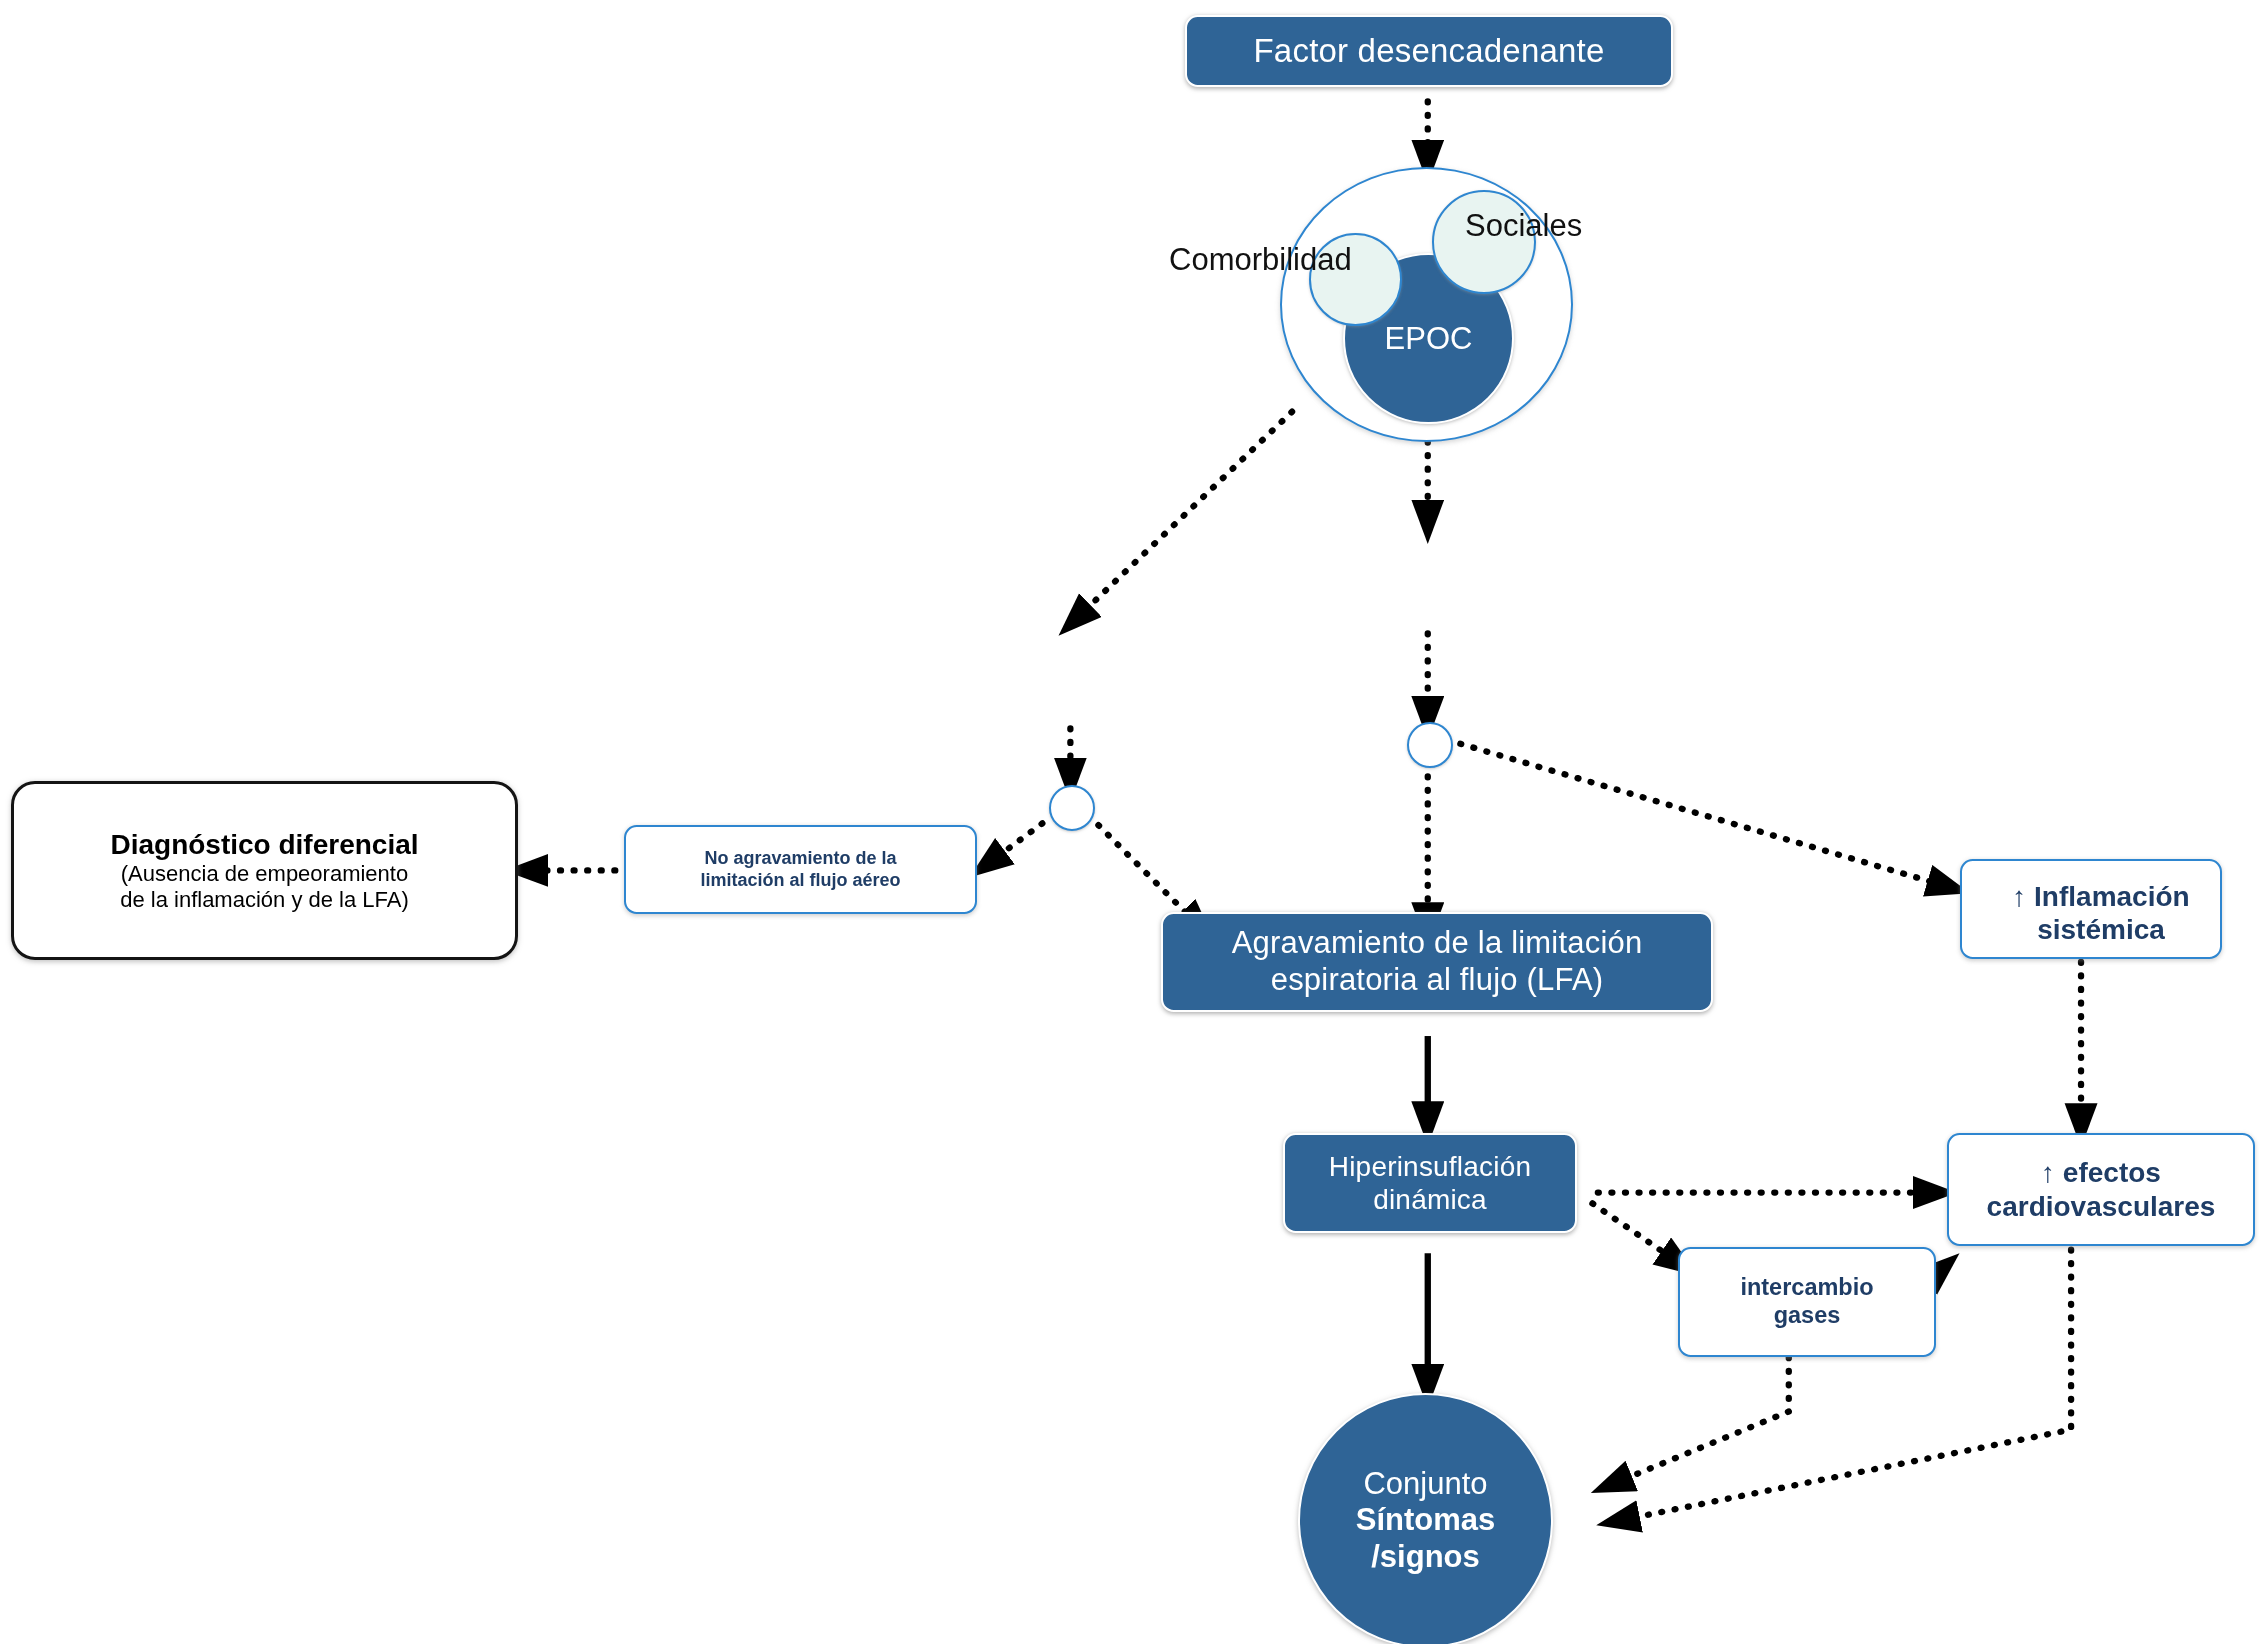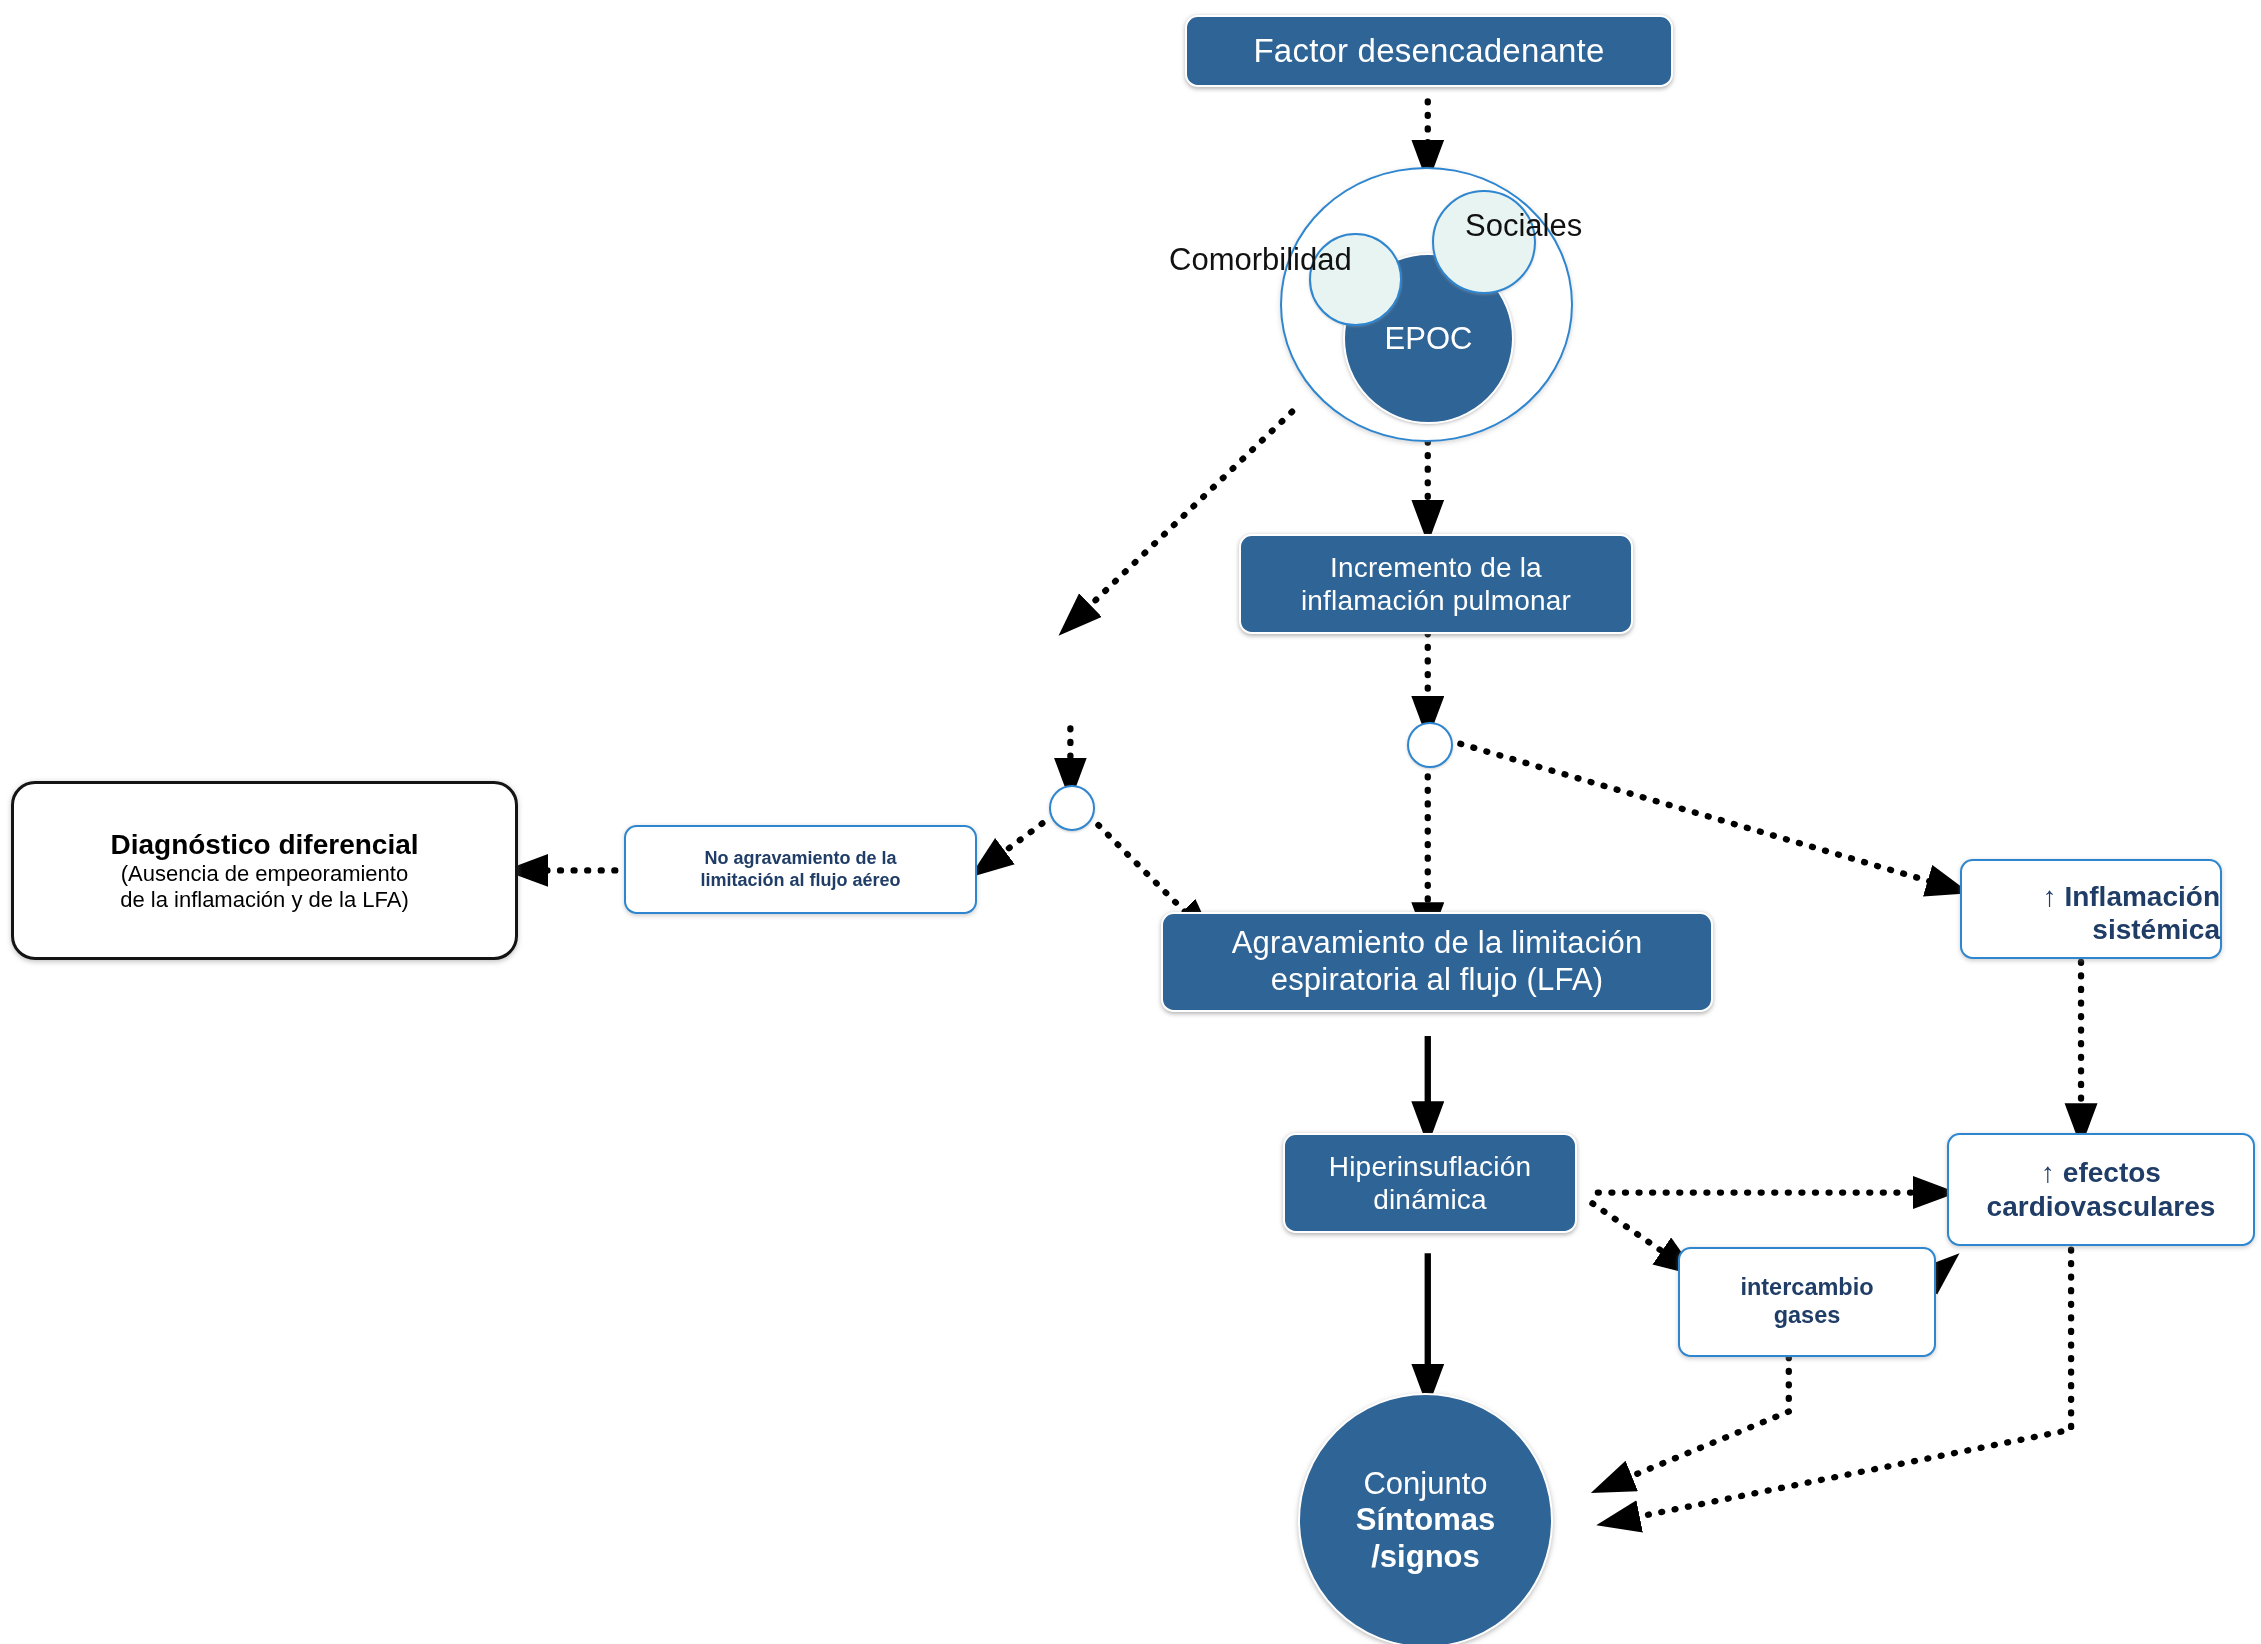--- a/index.html
+++ b/index.html
@@ -110,26 +110,20 @@
 
   <div class="venn-outer" style="left:1280px;top:167px;width:289px;height:271px;"></div>
   <div class="venn-core t34" style="left:1343px;top:253px;width:167px;height:167px;">
     <span>EPOC</span>
   </div>
   <div class="venn-small" style="left:1309px;top:233px;width:89px;height:89px;"></div>
   <div class="venn-small" style="left:1432px;top:190px;width:100px;height:100px;"></div>
   <div class="venn-label t34" style="left:1169px;top:242px;">Comorbilidad</div>
   <div class="venn-label t34" style="left:1465px;top:208px;">Sociales</div>
 
-  <div class="node fill-box t31" style="left:1239px;top:534px;width:394px;height:100px;">
-    <span class="txt">
-      <span>Incremento de la</span><br>
-      <span>inflamación pulmonar</span>
-    </span>
-  </div>
 
 
   <div class="jnode" style="left:1049px;top:785px;width:42px;height:42px;"></div>
   <div class="jnode" style="left:1407px;top:722px;width:42px;height:42px;"></div>
 
   <div class="node out-box t20" style="left:624px;top:825px;width:353px;height:89px;">
     <span class="txt">
       <span>No agravamiento  de  la</span><br>
       <span>limitación al flujo aéreo</span>
     </span>
@@ -145,21 +139,21 @@
 
   <div class="node fill-box t34" style="left:1161px;top:912px;width:552px;height:100px;">
     <span class="txt">
       <span>Agravamiento de la limitación</span><br>
       <span>espiratoria al flujo (LFA)</span>
     </span>
   </div>
 
   <div class="node out-box t31" style="left:1960px;top:859px;width:262px;height:100px;
               justify-content:flex-start;padding-left:20px;text-align:left;">
-    <span class="txt" style="text-align:right;margin-top:8px;">
+    <span class="txt" style="text-align:center;margin-top:8px;">
       <span>↑ Inflamación</span><br>
       <span>sistémica</span>
     </span>
   </div>
 
   <div class="node fill-box t31" style="left:1283px;top:1133px;width:294px;height:100px;">
     <span class="txt">
       <span>Hiperinsuflación</span><br>
       <span>dinámica</span>
     </span>

